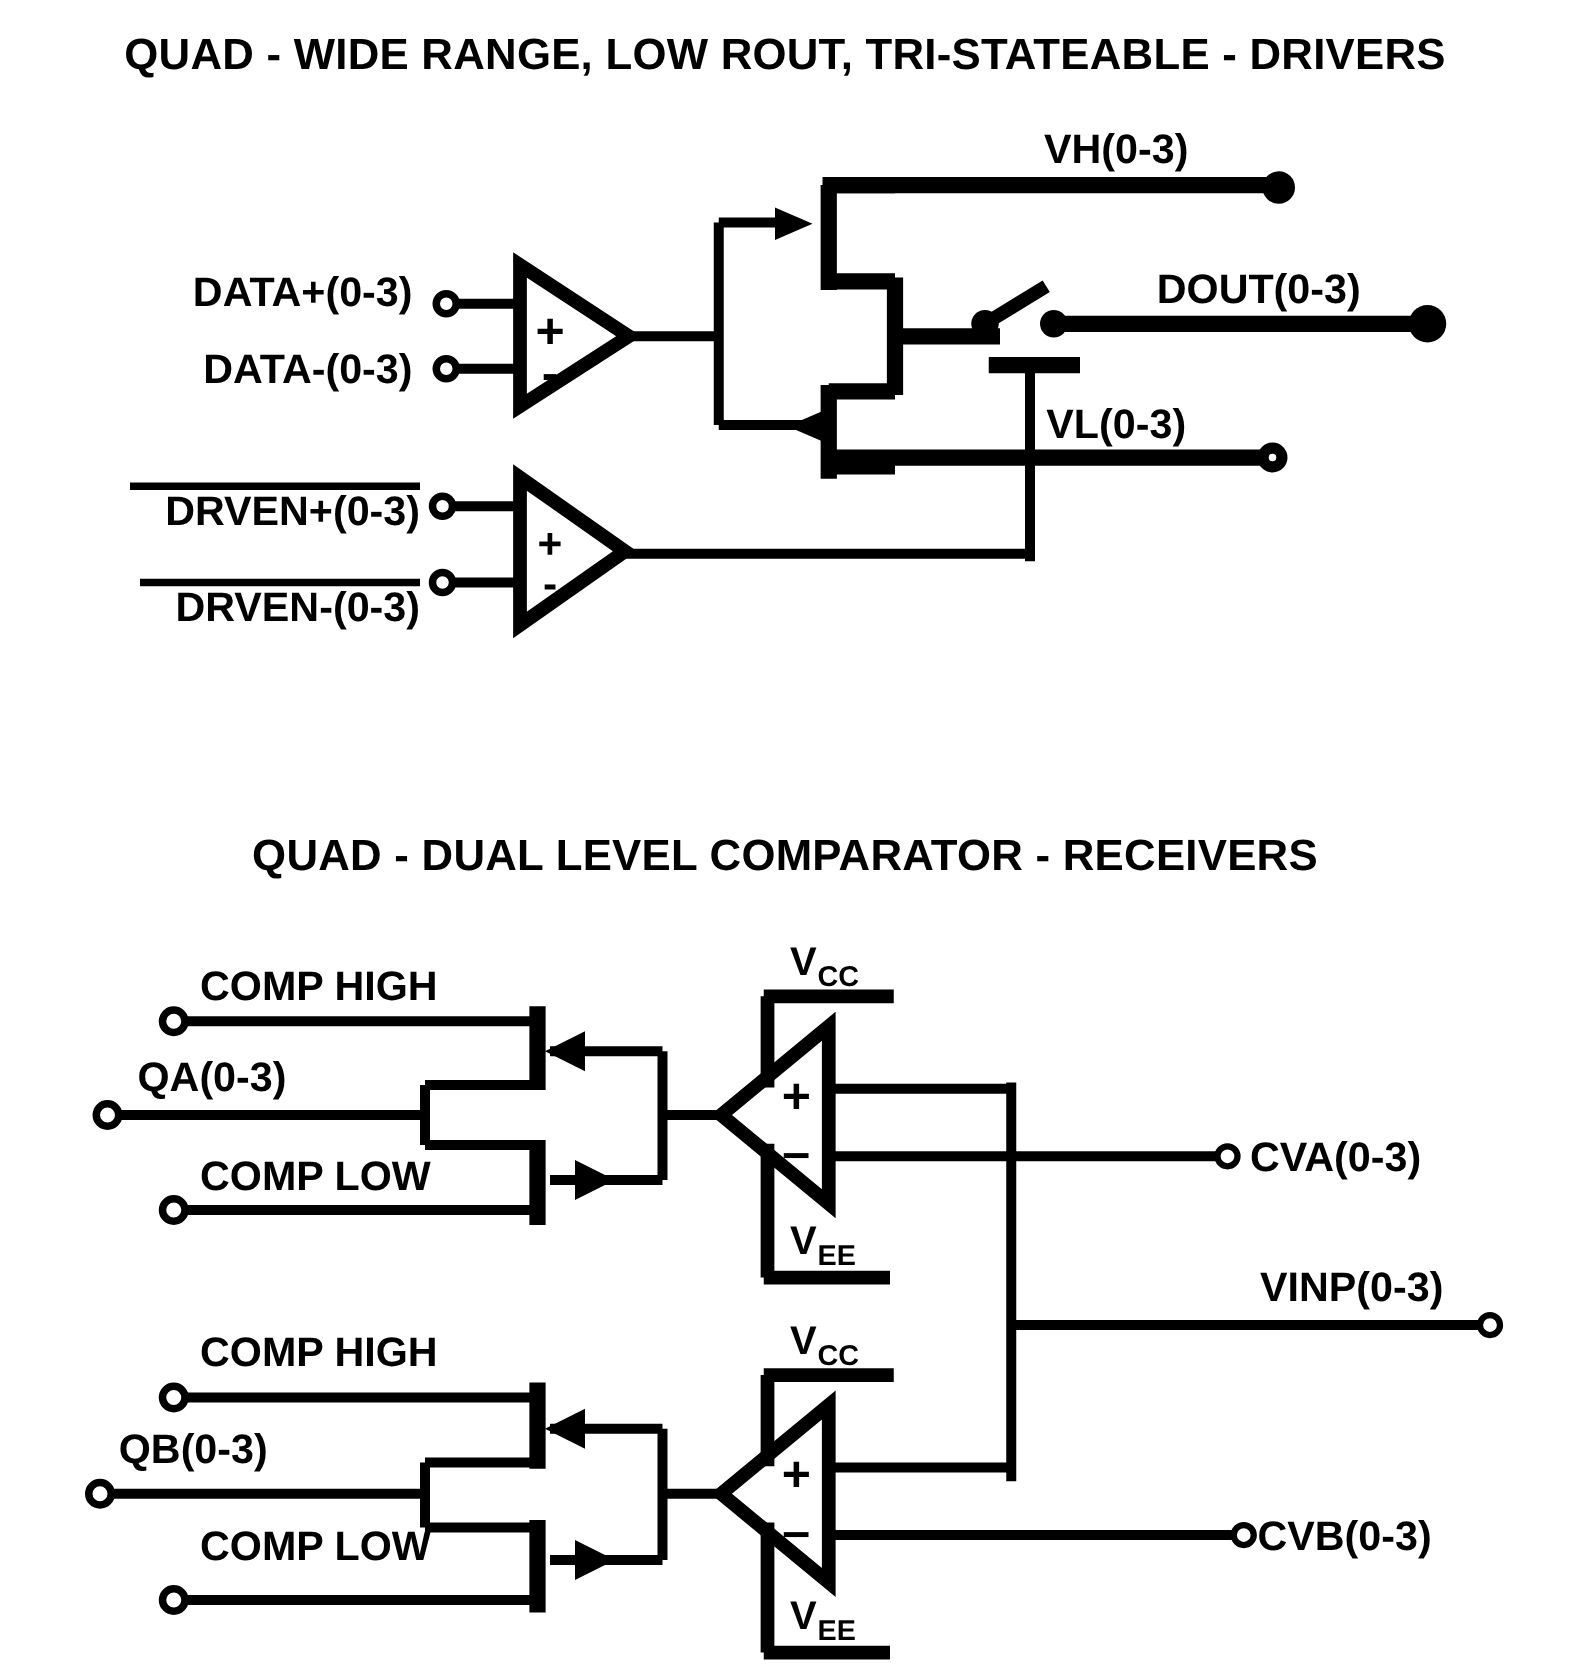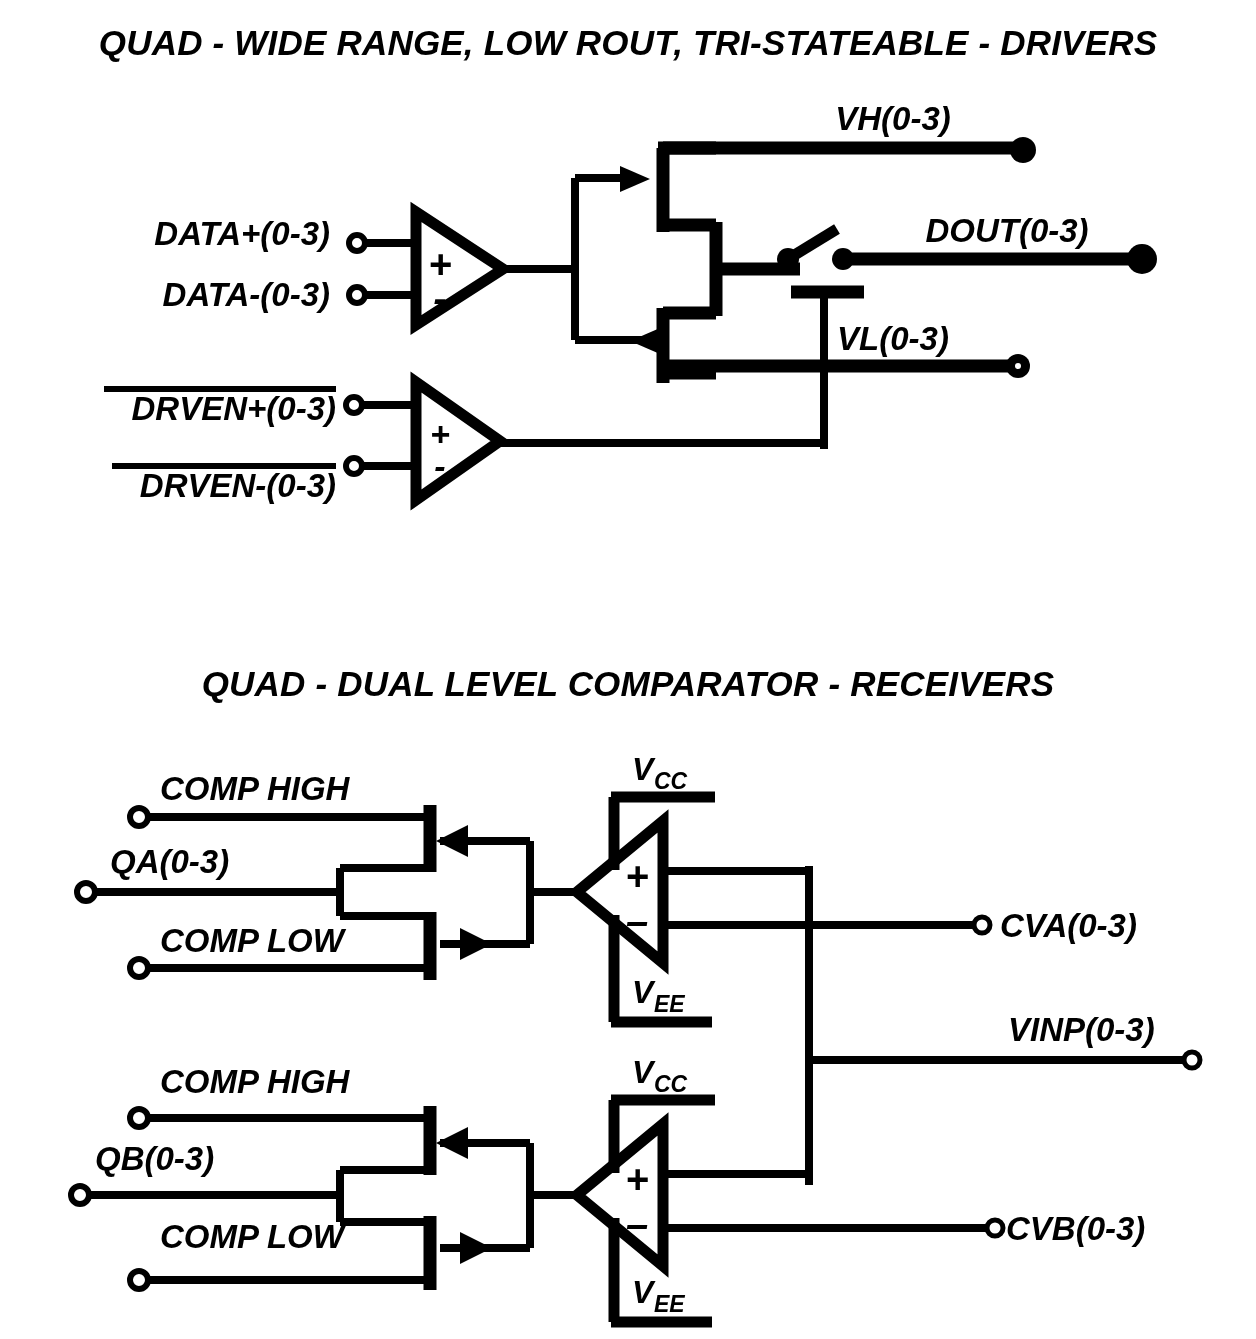--- a/index.html
+++ b/index.html
@@ -13,21 +13,20 @@
     height: 1339px;
     font-family: "Liberation Sans", sans-serif;
     color: #000000;
     overflow: hidden;
     position: relative;
   }
   #schematic-root {
     position: relative;
     width: 1256px;
     height: 1339px;
-    font-style: italic;
   }
   svg.sheet {
     position: absolute;
     top: 0;
     left: 0;
     width: 1256px;
     height: 1339px;
     display: block;
   }
   .wire {

